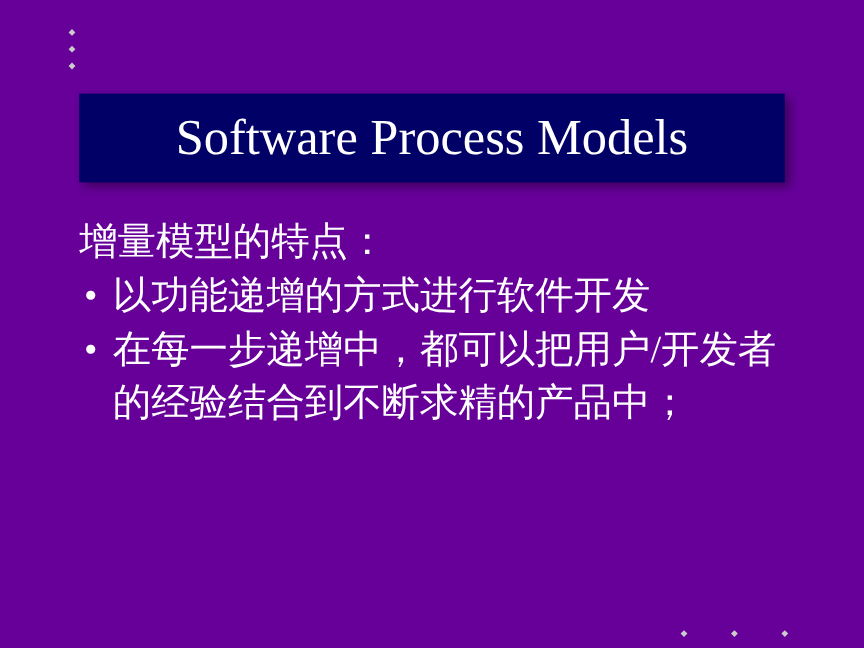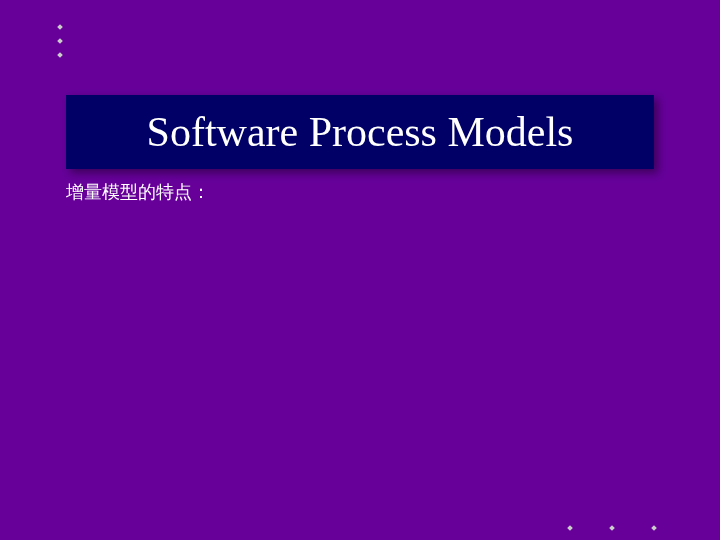--- a/index.html
+++ b/index.html
@@ -32,21 +32,21 @@
       gap: 38px;
     }
     .dot {
       width: 4px;
       height: 4px;
       background: #ccc;
       transform: rotate(45deg);
     }
     .title-bar {
       position: absolute;
-      top: 95px;
+      top: 78px;
       left: 66px;
       right: 66px;
       height: 74px;
       background: #000066;
       box-shadow: 4px 4px 8px rgba(0,0,0,0.4);
       display: flex;
       align-items: center;
       justify-content: center;
     }
     .title-text {
@@ -54,21 +54,21 @@
       font-size: 42px;
       color: #ffffff;
       font-weight: normal;
     }
     .content {
       position: absolute;
       top: 180px;
       left: 66px;
       right: 50px;
       color: #ffffff;
-      font-size: 18px;
+      font-size: 32px;
       line-height: 1.35;
     }
     .heading-line {
       margin-bottom: 2px;
     }
     .bullet-list {
       list-style: none;
     }
     .bullet-list li {
       position: relative;
@@ -91,20 +91,22 @@
   <div class="dot"></div>
 </div>
 
 <div class="title-bar">
   <div class="title-text">Software Process Models</div>
 </div>
 
 <div class="content">
   <div class="heading-line">增量模型的特点：</div>
   <ul class="bullet-list">
+    <li>以功能递增的方式进行软件开发</li>
+    <li>在每一步递增中，都可以把用户/开发者的经验结合到不断求精的产品中；</li>
   </ul>
 </div>
 
 <div class="corner-dots bottom-right">
   <div class="dot"></div>
   <div class="dot"></div>
   <div class="dot"></div>
 </div>
 
 </body></html>

